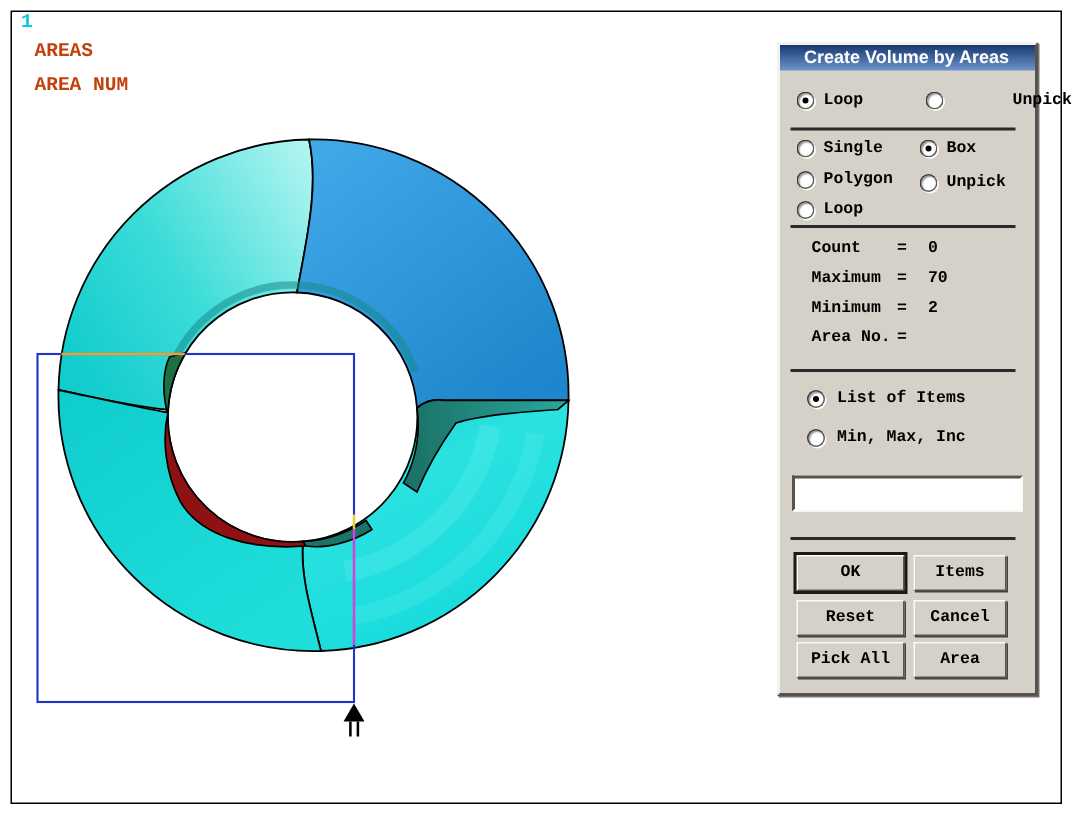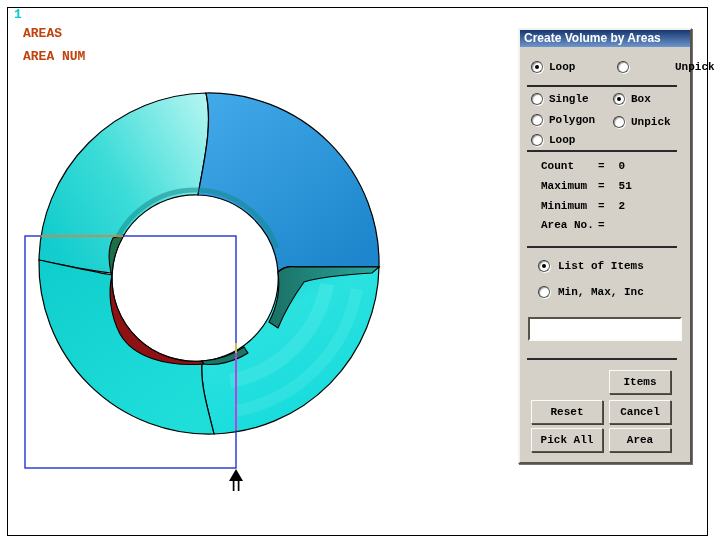--- a/index.html
+++ b/index.html
@@ -7,21 +7,21 @@
          font-family:"Liberation Sans",sans-serif;}
   #gframe{position:absolute;left:7px;top:7px;width:699px;height:527px;border:1px solid #000;background:#fff;}
   .ann{position:absolute;font-family:"Liberation Mono",monospace;font-weight:bold;font-size:13px;color:#c2410c;white-space:pre;}
   #plotid{color:#00cdd4;}
   
   #dlg{position:absolute;left:518px;top:28px;width:174px;height:436px;background:#d5d1c8;
        border:2px solid;border-color:#f4f2ec #55534c #55534c #f4f2ec;box-shadow:1px 1px 0 rgba(0,0,0,.55);
        box-sizing:border-box;font-family:"Liberation Mono",monospace;font-weight:bold;font-size:11px;color:#000;}
   #dlg-title{position:absolute;left:0px;top:0px;width:170px;height:17px;
        background:linear-gradient(#16386e,#6e95cc);color:#fff;
-       font-family:"Liberation Sans",sans-serif;font-weight:bold;font-size:12px;line-height:17px;padding-left:4px;box-sizing:border-box;white-space:nowrap;}
+       font-family:"Liberation Sans",sans-serif;font-weight:bold;font-size:12px;line-height:17px;padding-left:16px;box-sizing:border-box;white-space:nowrap;}
   .sep{position:absolute;left:7px;width:150px;height:2px;background:#2a2a2a;}
   .radio{position:absolute;width:12px;height:12px;background:#fff;border-radius:50%;
          border:1px solid #5a5a5a;border-top-color:#3a3a3a;border-left-color:#3a3a3a;
          box-shadow:inset 1px 1px 1px rgba(0,0,0,.4),1px 1px 0 #fdfdf8;box-sizing:border-box;}
   .radio.checked::after{content:"";position:absolute;left:3px;top:3px;width:4px;height:4px;background:#000;border-radius:50%;}
   .rlabel{position:absolute;white-space:pre;line-height:12px;}
   .stat{position:absolute;left:21px;white-space:pre;line-height:12px;}
   .stat .sl{display:inline-block;width:57px;}
   .stat .sv{display:inline-block;margin-left:14px;}
   #dlg-input{position:absolute;left:8px;top:287px;width:154px;height:24px;box-sizing:border-box;background:#fff;
@@ -126,34 +126,35 @@
     <span class="radio" style="left:11px;top:84px;"></span>
     <span class="rlabel" style="left:29px;top:84px;">Polygon</span>
     <span class="radio" style="left:93px;top:86px;"></span>
     <span class="rlabel" style="left:111px;top:86px;">Unpick</span>
     <span class="radio" style="left:11px;top:104px;"></span>
     <span class="rlabel" style="left:29px;top:104px;">Loop</span>
 
     <div class="sep" style="top:120px;"></div>
 
     <div class="stat" style="top:130px;"><span class="sl">Count</span><span>=</span><span class="sv">0</span></div>
-    <div class="stat" style="top:150px;"><span class="sl">Maximum</span><span>=</span><span class="sv">51</span></div>
+    <div class="stat" style="top:150px;"><span class="sl">Maximum</span><span>=</span><span class="sv">70</span></div>
     <div class="stat" style="top:170px;"><span class="sl">Minimum</span><span>=</span><span class="sv">2</span></div>
     <div class="stat" style="top:189px;"><span class="sl">Area No.</span><span>=</span><span class="sv"></span></div>
 
     <div class="sep" style="top:216px;"></div>
 
     <span class="radio checked" style="left:18px;top:230px;"></span>
     <span class="rlabel" style="left:38px;top:230px;">List of Items</span>
     <span class="radio" style="left:18px;top:256px;"></span>
     <span class="rlabel" style="left:38px;top:256px;">Min, Max, Inc</span>
 
     <input id="dlg-input" value="" style="">
 
     <div class="sep" style="top:328px;"></div>
 
+    <div class="btn c1 default" style="top:340px;">OK</div>
     <div class="btn c2" style="top:340px;">Items</div>
     <div class="btn c1" style="top:370px;">Reset</div>
     <div class="btn c2" style="top:370px;">Cancel</div>
     <div class="btn c1" style="top:398px;">Pick All</div>
     <div class="btn c2" style="top:398px;">Area</div>
   </div>
 </div>
 
 </body></html>

